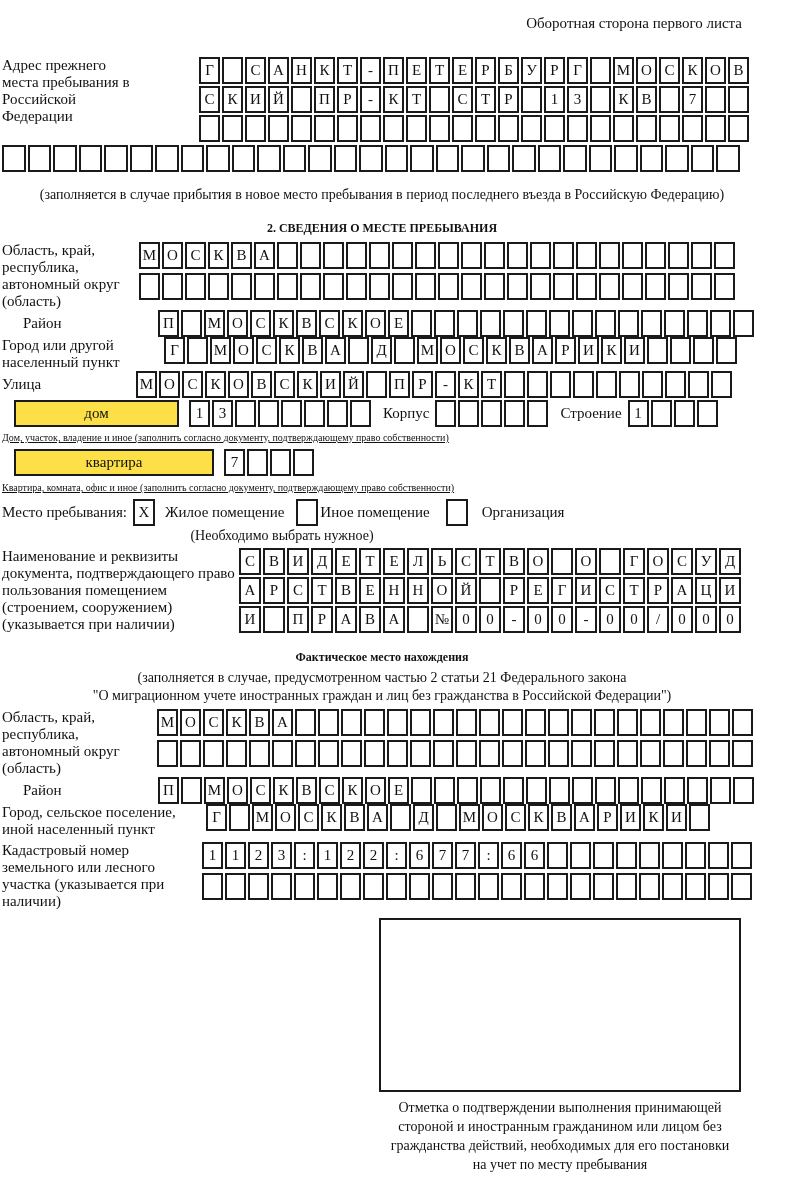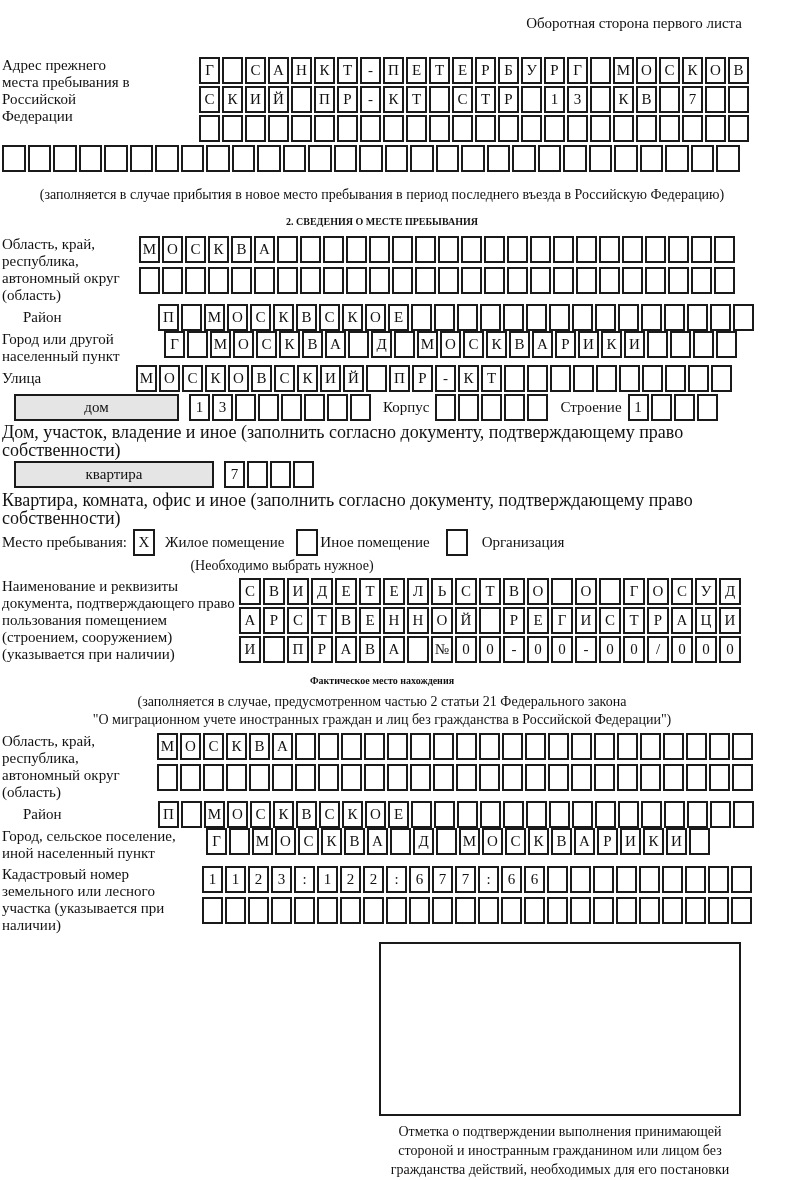--- a/index.html
+++ b/index.html
@@ -19,25 +19,25 @@
   .rowscol3{display:flex;flex-direction:column;gap:2px;}
   .boxrow{display:flex;gap:2px;flex:0 0 auto;}
   .box,.cbox{
     box-sizing:border-box;flex:0 0 auto;width:21px;height:27px;border:2px solid #1a1a1a;
     font-size:15px;line-height:23px;text-align:center;background:#fff;display:inline-block;
   }
   .boxrow-wide .box{width:23.5px;}
   .boxrow-doc .box{width:22px;}
   .cbox{width:22px;}
   .note-center{margin-top:14px;width:760px;text-align:center;font-size:14px;line-height:18px;}
-  .sec-title{margin-top:8px;width:760px;text-align:center;font-weight:bold;font-size:10px;line-height:20px;}
-  .caption{font-size:18px;line-height:18px;}
+  .sec-title{margin-top:14px;width:760px;text-align:center;font-weight:bold;font-size:12px;line-height:20px;}
+  .caption{font-size:10px;line-height:18px;text-decoration:underline;}
   .fieldbox{
     box-sizing:border-box;height:27px;border:2px solid #1a1a1a;display:flex;
-    align-items:center;justify-content:center;font-size:15px;flex:0 0 auto;background:#e5e5e5;
+    align-items:center;justify-content:center;font-size:15px;flex:0 0 auto;background:#fde047;
   }
   .fb165{width:165px;} .fb200{width:200px;}
   .mlbl{font-size:15px;line-height:19px;padding:4px 6px 0 12px;white-space:nowrap;}
   .gap10{margin-left:10px;}
   .mt2{margin-top:2px;} .mt3{margin-top:3px;} .mt4{margin-top:4px;}
   .addr-block{margin-top:24px;}
   .stay-line .cb1{margin-left:6px;} .stay-line .lb1{margin-left:10px;}
   .stay-line .cb2{margin-left:12px;} .stay-line .lb2{margin-left:2px;}
   .stay-line .cb3{margin-left:16px;} .stay-line .lb3{margin-left:14px;}
   .choose-note{margin-top:1px;width:560px;text-align:center;font-size:14px;line-height:18px;}

